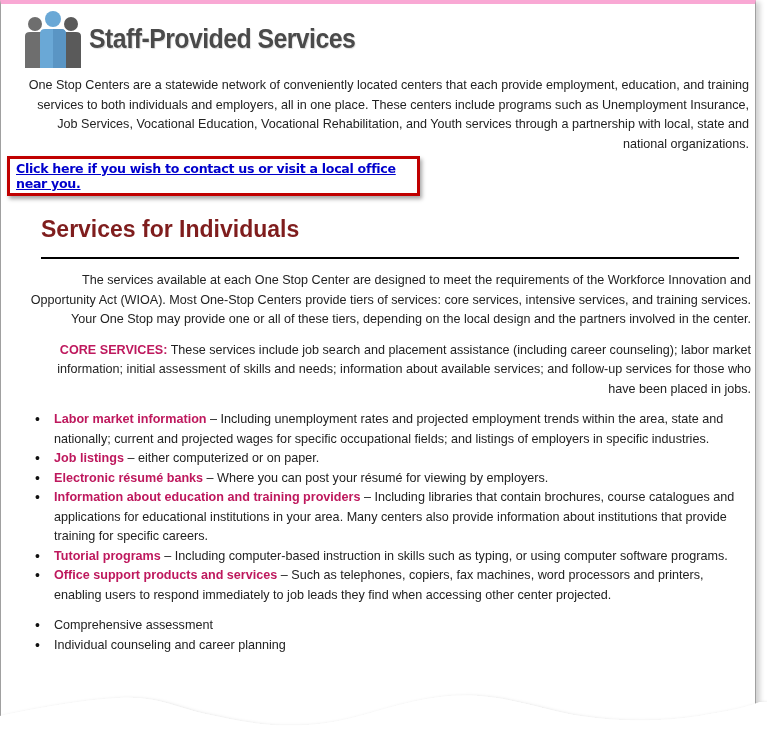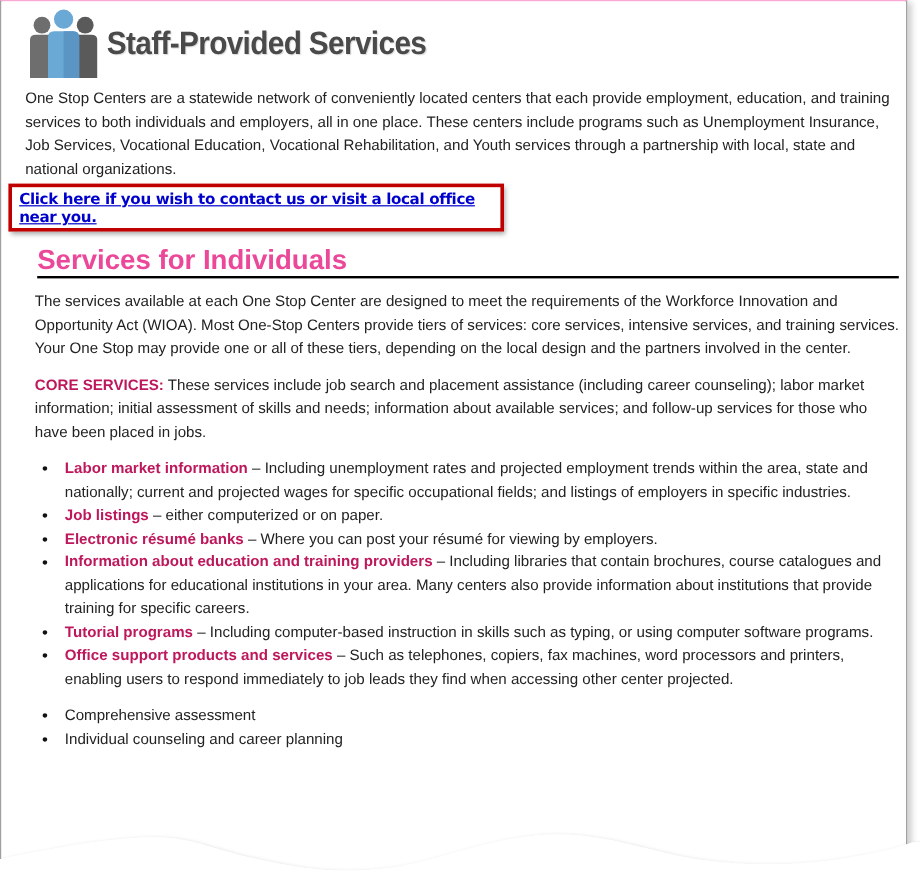--- a/index.html
+++ b/index.html
@@ -1,20 +1,20 @@
 <!DOCTYPE html>
 <html><head>
   <meta charset="utf-8">
   <style>
     html, body { margin: 0; padding: 0; background: #ffffff; }
     body { width: 767px; height: 745px; position: relative; overflow: hidden; font-family: "Liberation Sans", sans-serif; }
     .frame {
       position: absolute; left: 0; top: 0; width: 756px; height: 745px;
       background: #ffffff;
-      border-top: 1px solid #f9a8d4;
+      border-top: 4px solid #f9a8d4;
       border-left: 1px solid #a0a0a0;
       border-right: 1px solid #a0a0a0;
       box-shadow: 4px 2px 5px rgba(0,0,0,0.18);
       box-sizing: border-box;
     }
     .header { position: absolute; left: 20px; top: 6px; height: 58px; display: flex; align-items: center; }
     .logo { width: 64px; height: 58px; }
     .site-title {
       margin-left: 4px; font-family: "Liberation Sans", sans-serif; font-weight: bold;
       font-size: 27px; color: #4a4a4a; letter-spacing: -0.6px;
@@ -26,24 +26,24 @@
     .contact-box {
       position: absolute; left: 6px; top: 152px; width: 413px; height: 40px;
       border: 3px solid #c00000; box-sizing: border-box;
       box-shadow: 2px 3px 4px rgba(0,0,0,0.35);
       background: #fff;
       display: flex; align-items: center; padding-left: 6px;
     }
     .contact-link { color: #0000cc; font-weight: bold; text-decoration: underline; font-size: 12.6px; font-family: "DejaVu Sans", sans-serif; letter-spacing: -0.3px; }
     .main { position: absolute; left: 28px; top: 200px; width: 722px; color: #222; font-size: 12.6px; line-height: 19.5px; }
     .section-title {
-      font-family: "Liberation Sans", sans-serif; font-weight: bold; font-size: 23px; color: #ec4899;
-      margin: 2px; padding-bottom: 1px; border-bottom: 2px solid #000; line-height: 26px;
+      font-family: "Liberation Sans", sans-serif; font-weight: bold; font-size: 23px; color: #7f1d1d;
+      margin: 12px; padding-bottom: 15px; border-bottom: 2px solid #000; line-height: 26px;
     }
-    p { margin: 0; }
+    p { margin: 0; text-align: right; }
     .p1 { margin-top: 10px; width: 722px; }
     .p2 { margin-top: 11px; }
     .p3 { margin-top: 11px; }
     .bullets { list-style: none; margin: 11px 0 0 0; padding: 0; }
     .bullets li { position: relative; padding-left: 25px; }
     .bullets li::before { content: "\2022"; position: absolute; left: 6px; top: 0; font-size: 14px; color: #111; }
     .b { font-weight: bold; color: #be185d; }
     .p4 { margin-top: 11px; }
     .bullets2 { list-style: none; margin: 11px 0 0 0; padding: 0; }
     .bullets2 li { position: relative; padding-left: 25px; }

